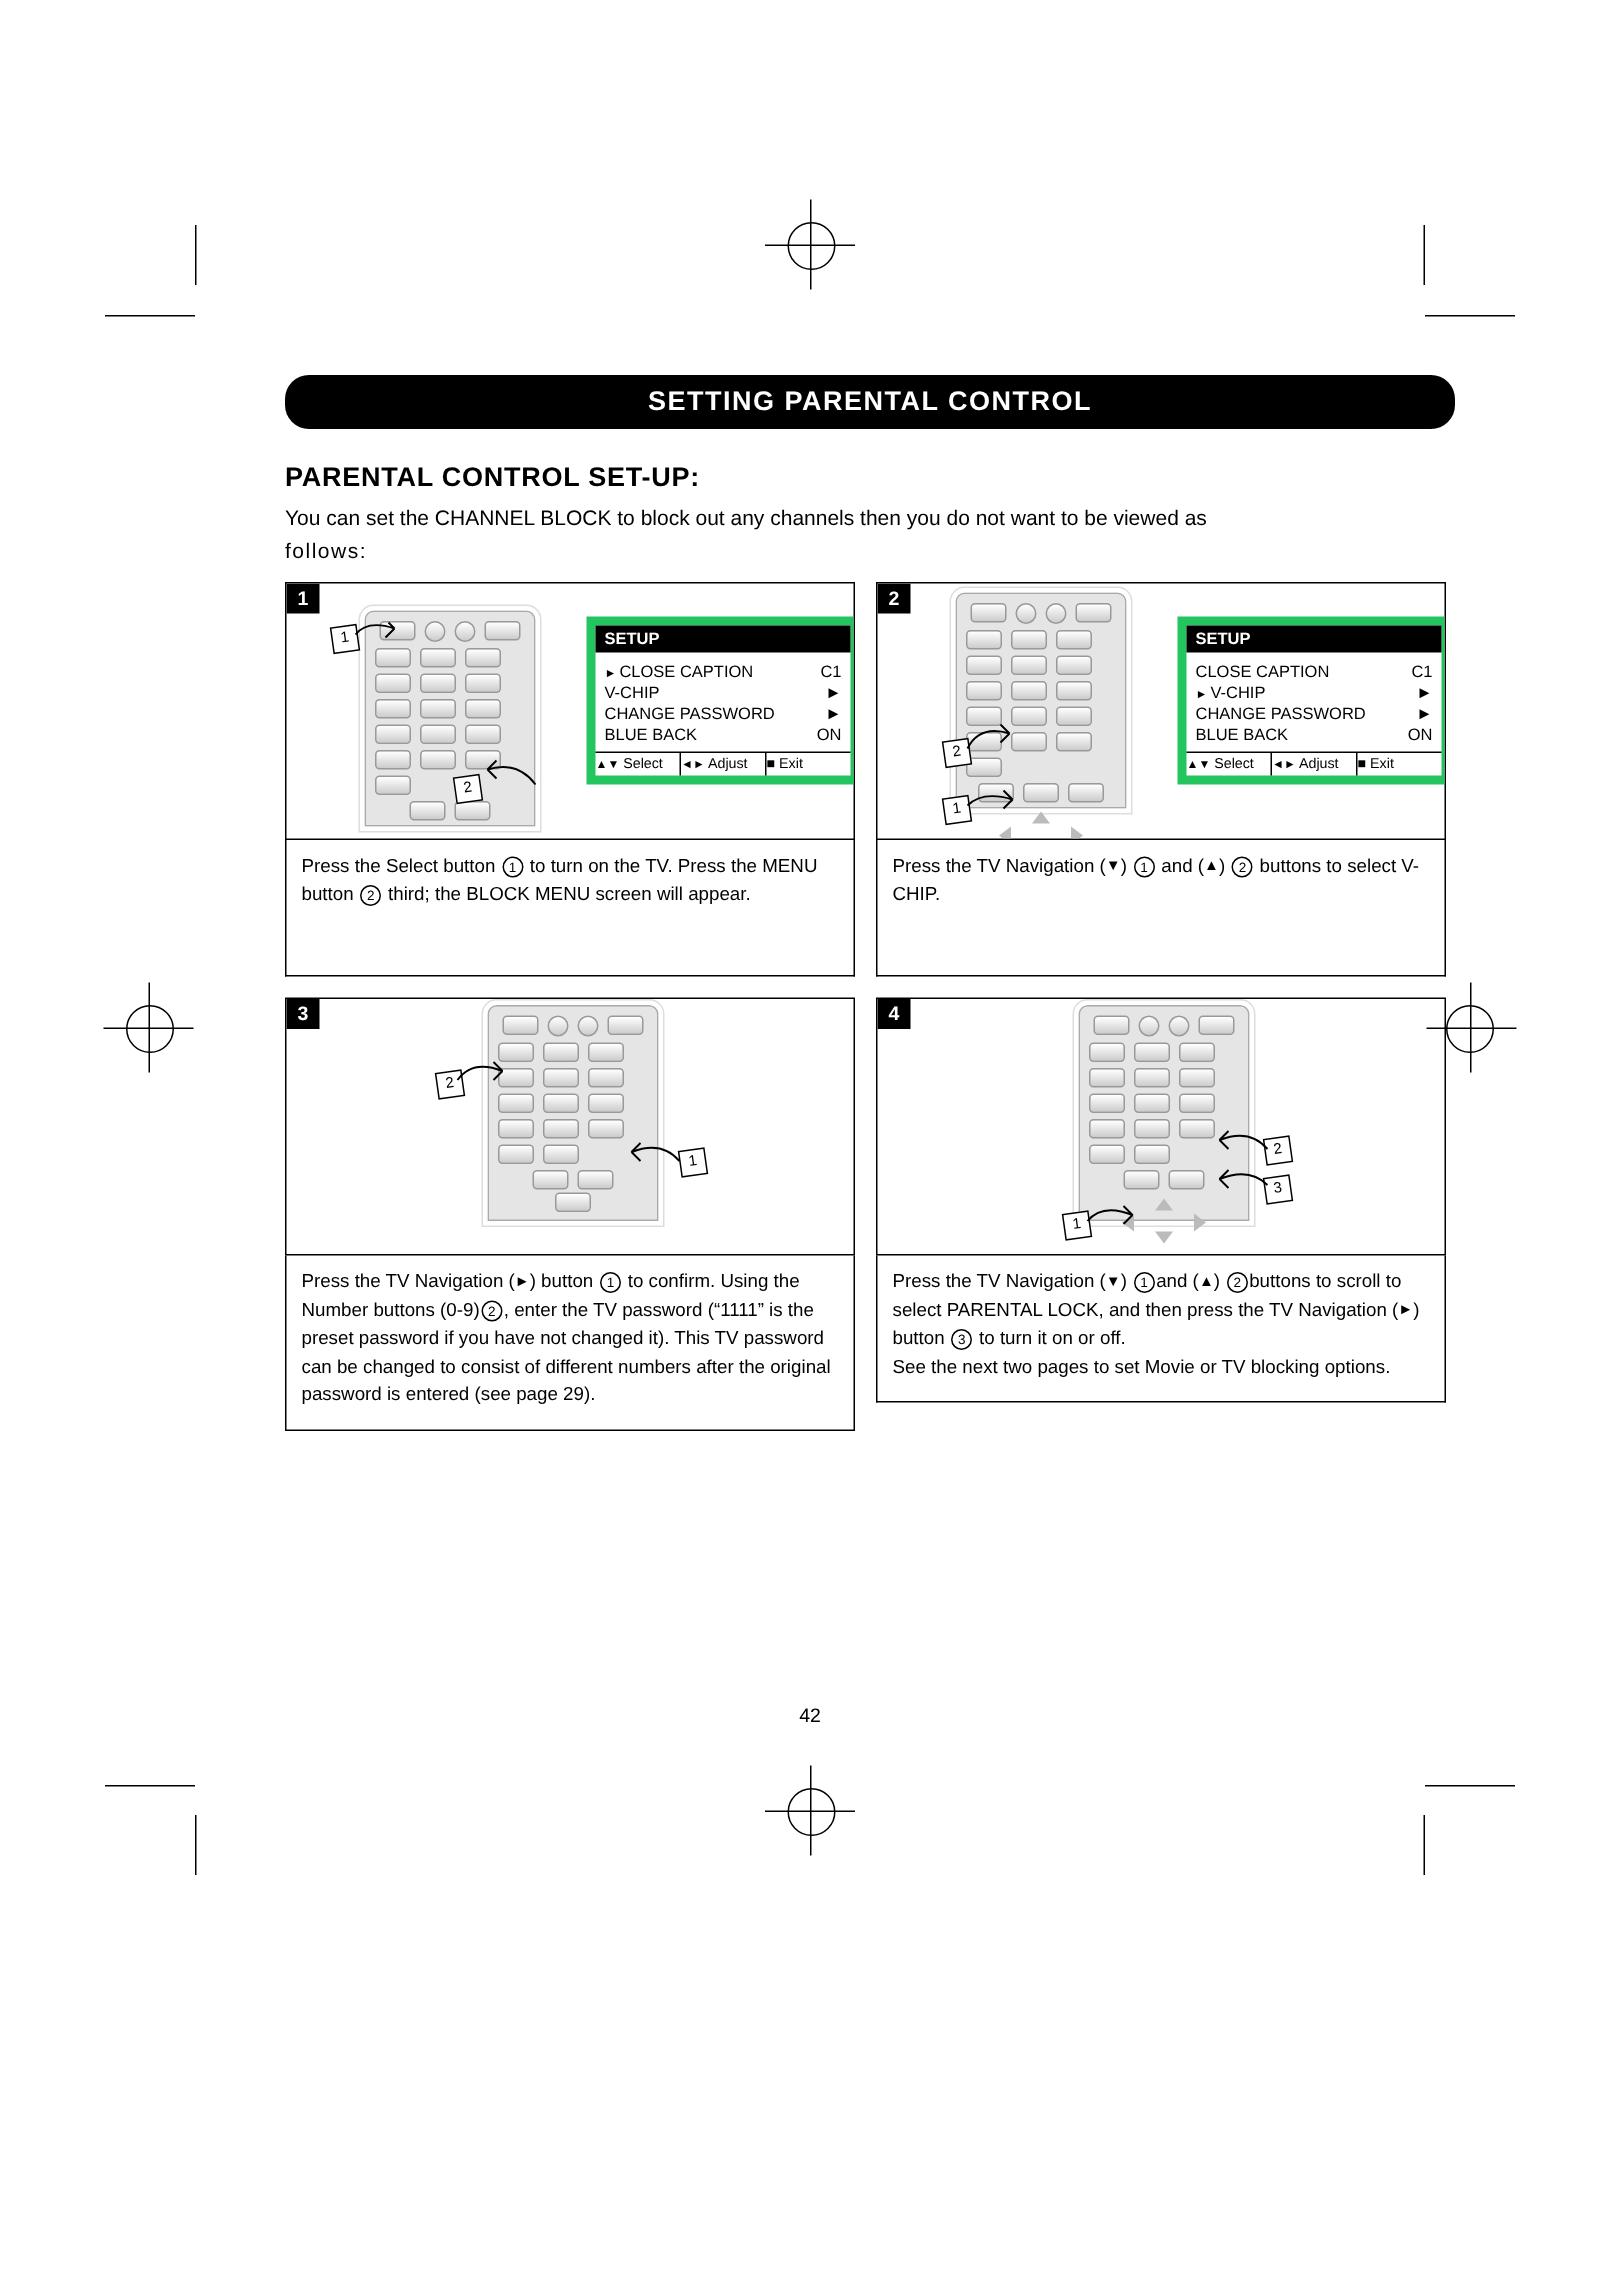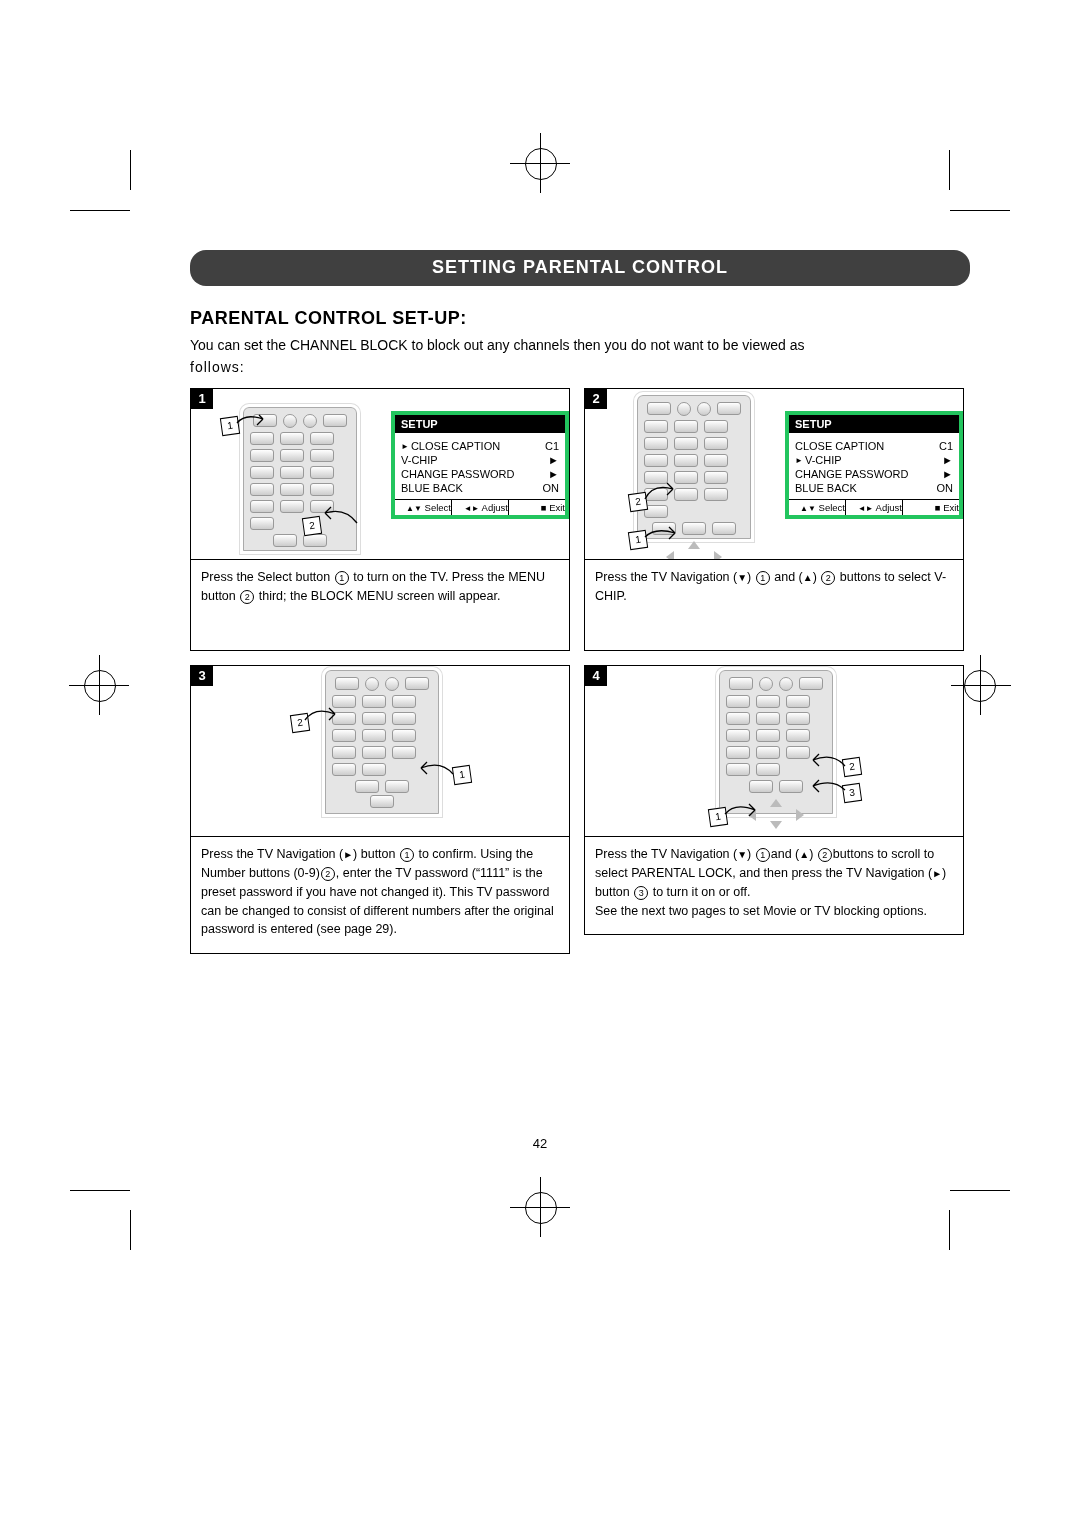--- a/index.html
+++ b/index.html
@@ -26,21 +26,21 @@
   .reg-cross-v { position:absolute; width:1px; background:#000; }
 
   .page {
     position: absolute;
     left: 190px;
     top: 250px;
     width: 780px;
   }
 
   .title-bar {
-    background: #404040;
+    background: #000000;
     color: #fff;
     border-radius: 16px;
     text-align: center;
     letter-spacing: 1px;
     font-weight: bold;
     font-size: 18px;
     padding: 7px 0 8px;
     margin-bottom: 22px;
   }
   .section-h {
@@ -153,39 +153,39 @@
     line-height:16px;
     transform: rotate(-8deg);
   }
 
   
   .osd {
     position: absolute;
     left: 200px;
     top: 22px;
     width: 170px;
-    border: 4px solid #22c55e;
+    border: 6px solid #22c55e;
     font-size: 11px;
   }
   .osd .hd {
     background:#000; color:#fff;
     padding:3px 6px;
     font-weight:bold;
     font-size:11px;
   }
   .osd .body { padding:6px 6px 4px; }
   .osd .row { display:flex; justify-content:space-between; padding:1px 0; }
   .osd .row .l { display:flex; align-items:center; gap:2px; }
   .osd .row .tri { font-size:8px; }
   .osd .ft {
     border-top:1px solid #000;
     display:flex;
     font-size:9.5px;
   }
-  .osd .ft div { flex:1; text-align:right; padding:2px 0; }
+  .osd .ft div { flex:1; text-align:left; padding:2px 0; }
   .osd .ft .mid { border-left:1px solid #000; border-right:1px solid #000; }
 
   .page-num {
     position:absolute;
     left:50%;
     top: 1136px;
     transform: translateX(-50%);
     font-size:13px;
   }
 </style>

